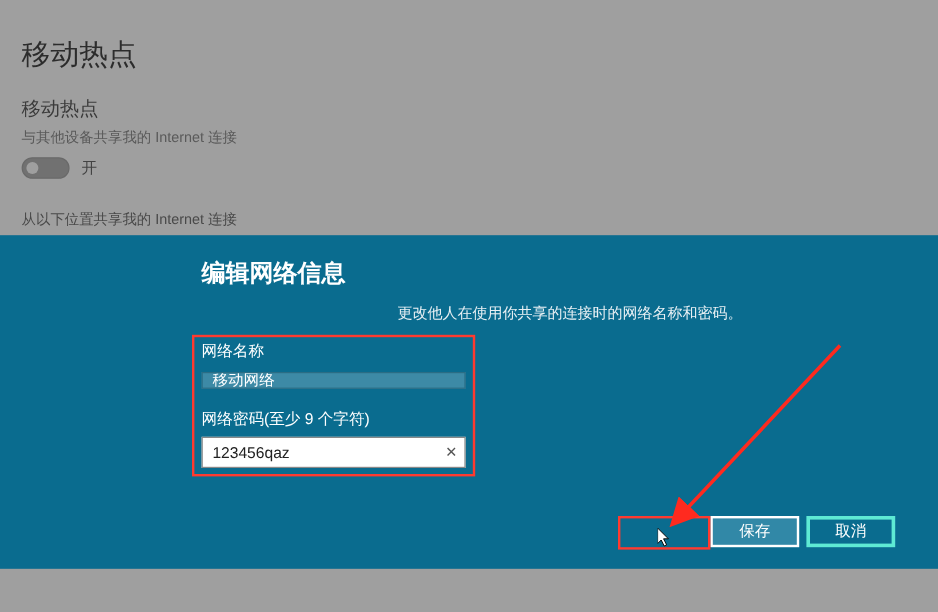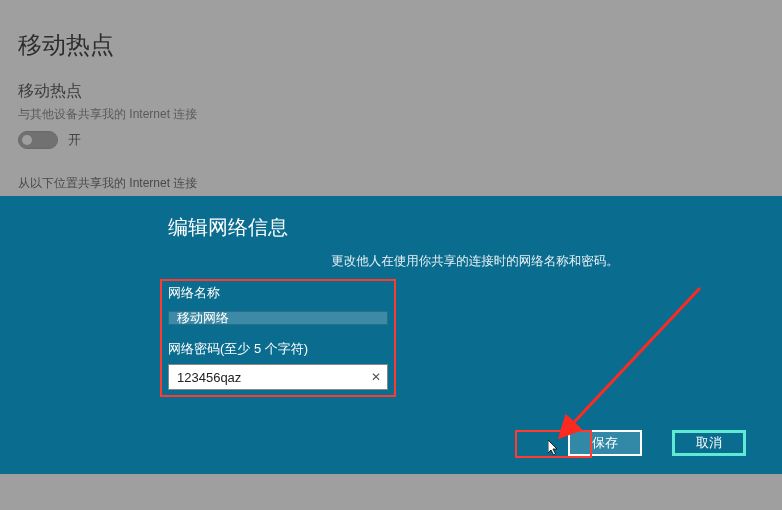--- a/index.html
+++ b/index.html
@@ -99,21 +99,21 @@
     top: 196px;
     height: 278px;
     background: #0a6c8f;
     color: #ffffff;
   }
   .dialog-inner {
     padding: 18px 0 0 168px;
   }
   .dialog-title {
     font-size: 20px;
-    font-weight: 400;
+    font-weight: 700;
     margin-bottom: 12px;
   }
   .dialog-desc {
     font-size: 12.5px;
     color: #e8f0f4;
     margin-bottom: 14px;
     text-align: center;
   }
   .field-block {
     margin-bottom: 14px;
@@ -169,21 +169,21 @@
     justify-content: center;
     font-size: 12px;
     color: #555;
     cursor: pointer;
   }
   .dialog-buttons {
     position: absolute;
     right: 36px;
     bottom: 18px;
     display: flex;
-    gap: 30px;
+    gap: 6px;
   }
   .dlg-btn {
     width: 74px;
     height: 26px;
     border: 3px solid #5eead4;
     background: transparent;
     color: #ffffff;
     font-size: 13px;
     cursor: pointer;
     font-family: inherit;
@@ -245,21 +245,21 @@
   <div class="dialog-inner">
     <div class="dialog-title">编辑网络信息</div>
     <div class="dialog-desc">更改他人在使用你共享的连接时的网络名称和密码。</div>
 
     <div class="field-block">
       <div class="field-label">网络名称</div>
       <input class="text-input" value="移动网络" style="">
     </div>
 
     <div class="field-block">
-      <div class="field-label">网络密码(至少 5 个字符)</div>
+      <div class="field-label">网络密码(至少 9 个字符)</div>
       <div class="password-wrap">
         <input class="password-input" value="123456qaz" style="">
         <div class="clear-btn">✕</div>
       </div>
     </div>
   </div>
 
   <div class="dialog-buttons">
     <button class="dlg-btn primary">保存</button>
     <button class="dlg-btn">取消</button>

